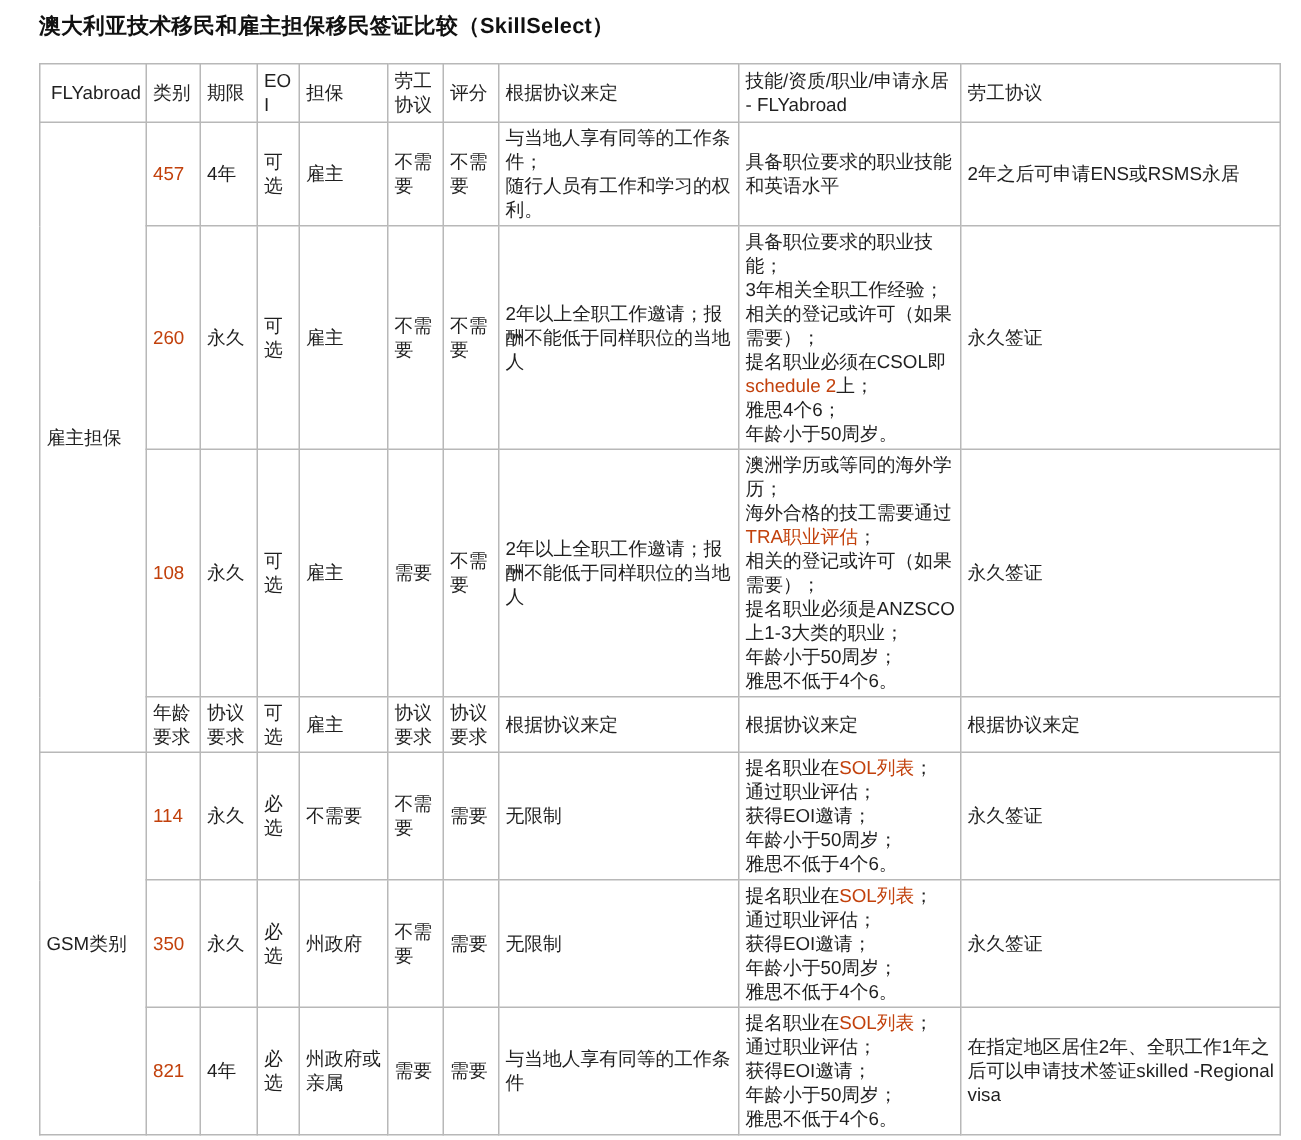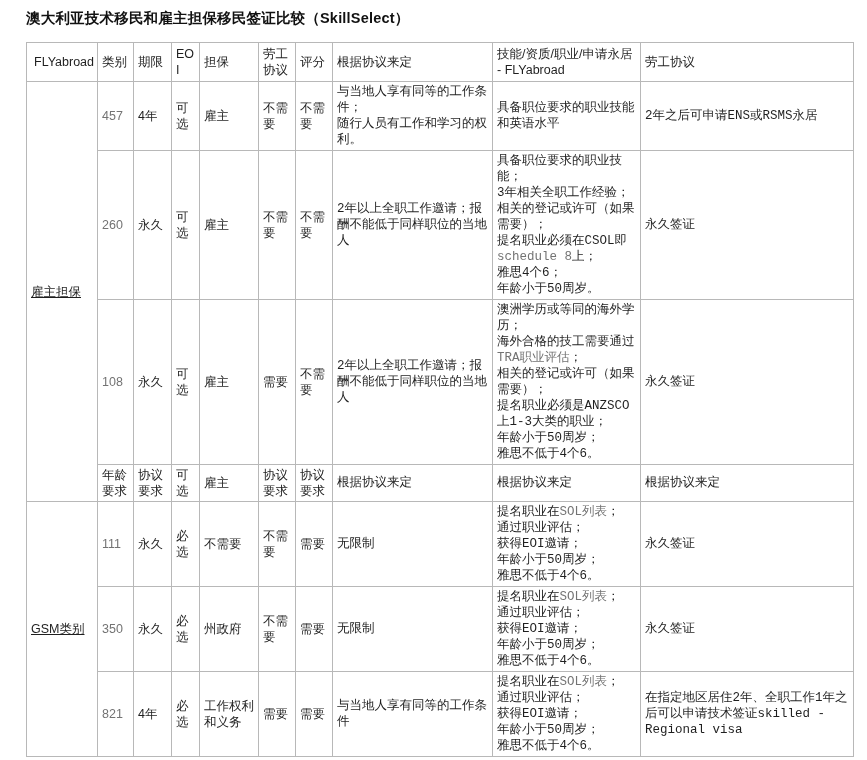--- a/index.html
+++ b/index.html
@@ -62,35 +62,34 @@
   }
   thead td.hdr-left {
     text-align: right;
     padding-left: 5px;
     border-radius: 12px;
   }
   td.grp {
     text-align: center;
     font-weight: bold;
     vertical-align: middle;
-    text-decoration: underline;
   }
   td.num {
     color: #4a6fa5;
     vertical-align: middle;
     padding-left: 5px;
   }
   td.body {
     vertical-align: middle;
   }
   .lnk {
-    color: #737373;
+    color: #c2410c;
     text-decoration: none;
   }
-  .multiline { white-space: pre-line; font-family: Liberation Mono, monospace; }
+  .multiline { white-space: pre-line; }
   
   col.c0 { width: 71px; }
   col.c1 { width: 36px; }
   col.c2 { width: 38px; }
   col.c3 { width: 28px; }
   col.c4 { width: 59px; }
   col.c5 { width: 37px; }
   col.c6 { width: 37px; }
   col.c7 { width: 160px; }
   col.c8 { width: 148px; }
@@ -150,21 +149,21 @@
             <td class="body">永久</td>
             <td class="body">可选</td>
             <td class="body">雇主</td>
             <td class="body">不需要</td>
             <td class="body">不需要</td>
             <td class="body multiline">2年以上全职工作邀请；报酬不能低于同样职位的当地人</td>
             <td class="body multiline">具备职位要求的职业技能；
 3年相关全职工作经验；
 相关的登记或许可（如果需要）；
 提名职业必须在CSOL即
-<span class="lnk">schedule 8</span>上；
+<span class="lnk">schedule 2</span>上；
 雅思4个6；
 年龄小于50周岁。</td>
             <td class="body multiline">永久签证</td>
           </tr>
           <tr>
             <td class="num"><span class="lnk">108</span></td>
             <td class="body">永久</td>
             <td class="body">可选</td>
             <td class="body">雇主</td>
             <td class="body">需要</td>
@@ -185,21 +184,21 @@
             <td class="body">可选</td>
             <td class="body">雇主</td>
             <td class="body">协议要求</td>
             <td class="body">协议要求</td>
             <td class="body multiline">根据协议来定</td>
             <td class="body multiline">根据协议来定</td>
             <td class="body multiline">根据协议来定</td>
           </tr>
           <tr>
             <td class="grp" rowspan="3">GSM类别</td>
-            <td class="num"><span class="lnk">111</span></td>
+            <td class="num"><span class="lnk">114</span></td>
             <td class="body">永久</td>
             <td class="body">必选</td>
             <td class="body">不需要</td>
             <td class="body">不需要</td>
             <td class="body">需要</td>
             <td class="body multiline">无限制</td>
             <td class="body multiline">提名职业在<span class="lnk">SOL列表</span>；
 通过职业评估；
 获得EOI邀请；
 年龄小于50周岁；
@@ -218,21 +217,21 @@
 通过职业评估；
 获得EOI邀请；
 年龄小于50周岁；
 雅思不低于4个6。</td>
             <td class="body multiline">永久签证</td>
           </tr>
           <tr>
             <td class="num"><span class="lnk">821</span></td>
             <td class="body">4年</td>
             <td class="body">必选</td>
-            <td class="body">工作权利和义务</td>
+            <td class="body">州政府或亲属</td>
             <td class="body">需要</td>
             <td class="body">需要</td>
             <td class="body multiline">与当地人享有同等的工作条件</td>
             <td class="body multiline">提名职业在<span class="lnk">SOL列表</span>；
 通过职业评估；
 获得EOI邀请；
 年龄小于50周岁；
 雅思不低于4个6。</td>
             <td class="body multiline">在指定地区居住2年、全职工作1年之后可以申请技术签证skilled -Regional visa</td>
           </tr>

